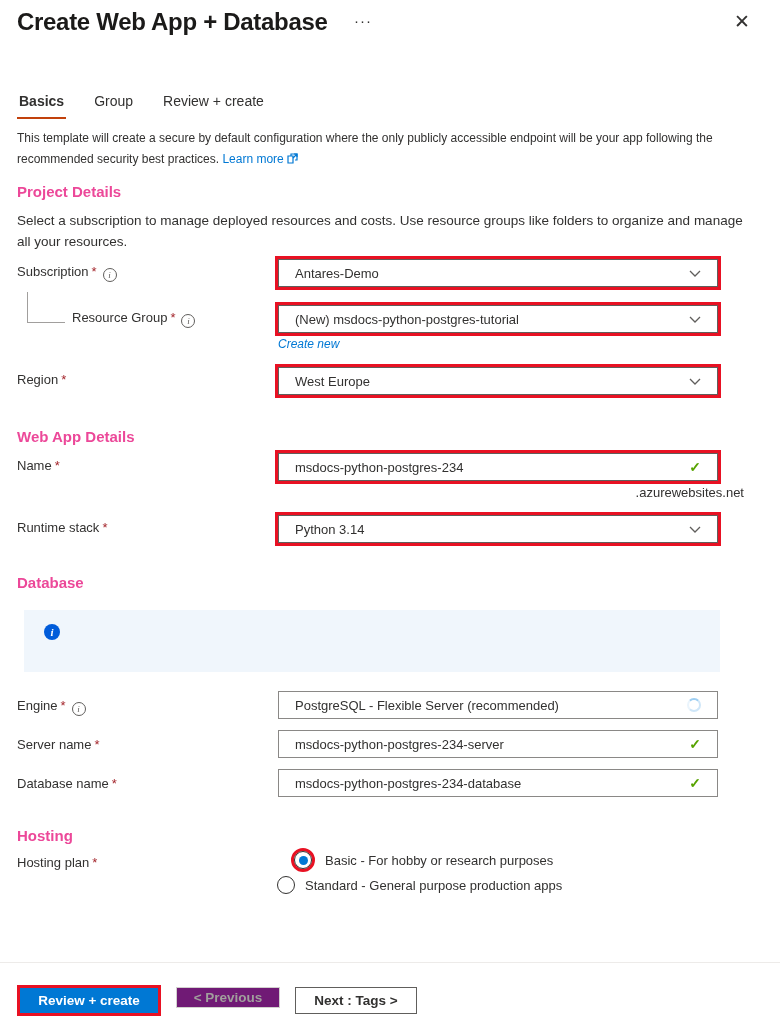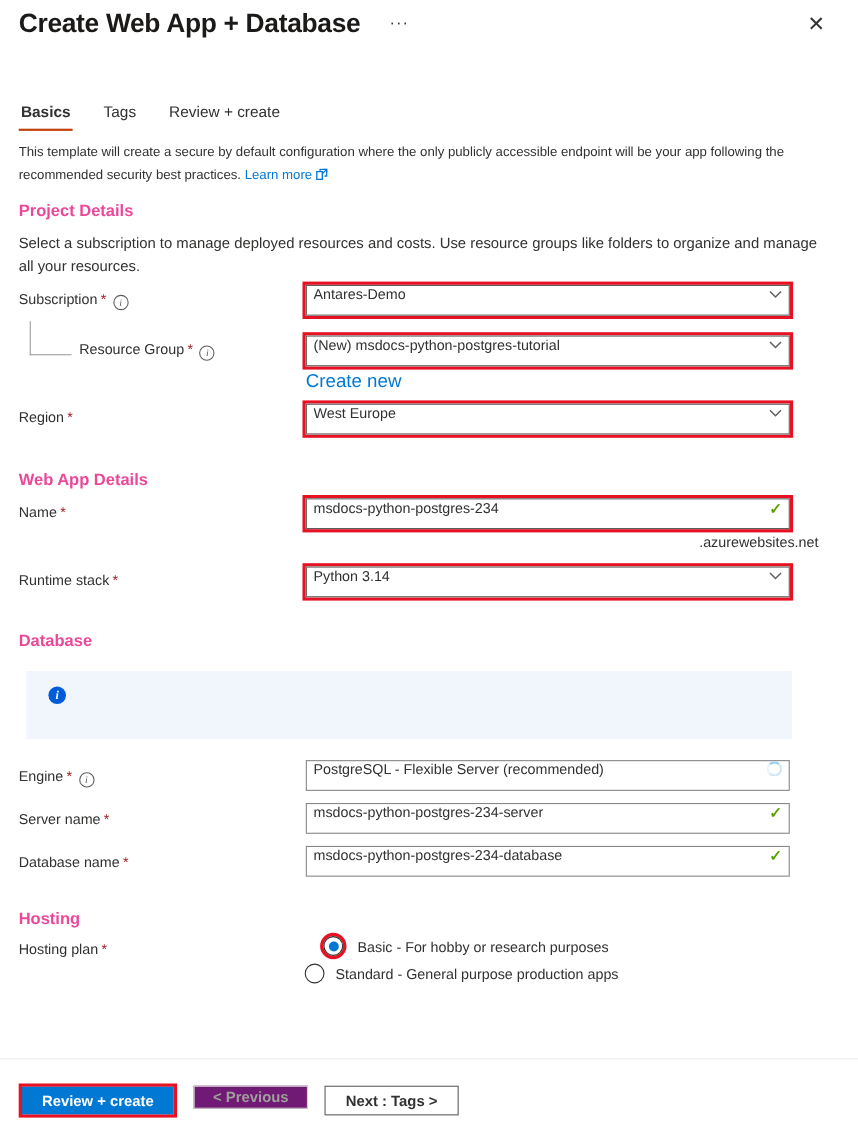--- a/index.html
+++ b/index.html
@@ -40,21 +40,21 @@
   .info-icon {
     display: inline-block; width: 14px; height: 14px; margin-left: 6px;
     border: 1px solid #605e5c; border-radius: 50%;
     font-size: 9px; line-height: 12px; text-align: center;
     color: #605e5c; font-style: italic; font-family: "Liberation Serif", serif;
     vertical-align: -2px;
   }
   .annot { border: 3px solid #e81123; }
   .control {
     width: 440px; height: 28px; border: 1px solid #605e5c; background: #fff;
-    display: flex; align-items: flex-start; padding: 0 6px;
+    display: flex; align-items: center; padding: 0 16px;
     font-size: 13px; color: #323130; cursor: pointer;
   }
   .control .val { flex: 1; white-space: nowrap; overflow: hidden; }
   .chevron { flex: 0 0 auto; }
   .check { color: #57a300; font-size: 14px; font-weight: 700; flex: 0 0 auto; }
   .spinner {
     width: 14px; height: 14px; border-radius: 50%;
     border: 2px solid #cfe6f8; border-top-color: #9ecef2; border-left-color: #eaf4fc;
     flex: 0 0 auto;
   }
@@ -86,34 +86,34 @@
   
   .footer-divider { left: 0; top: 962px; width: 780px; height: 1px; background: #edebe9; }
   .btn {
     display: flex; align-items: center; justify-content: center;
     font-size: 13.5px; cursor: pointer;
   }
   .btn-primary { width: 138px; height: 25px; background: #0078d4; color: #fff; font-weight: 700; border: none; }
   .btn-disabled { width: 104px; height: 21px; background: #701a75; color: #a19f9d; border: 1px solid #d2d0ce; font-weight: 600; text-align: right; }
   .btn-secondary { width: 122px; height: 27px; background: #fff; color: #323130; border: 1px solid #605e5c; font-weight: 600; }
   .suffix { font-size: 13px; color: #323130; }
-  .createnew { font-size: 17px; }
+  .createnew { font-size: 12px; font-style: italic; }
 </style>
 </head>
 <body>
 
 <div class="page">
 
   <div class="abs title">Create Web App + Database</div>
   <div class="abs title-ellipsis">···</div>
   <div class="abs close-btn">✕</div>
 
   <div class="abs tabs">
     <div class="tab active">Basics</div>
-    <div class="tab">Tags</div>
+    <div class="tab">Group</div>
     <div class="tab">Review + create</div>
   </div>
 
   <div class="abs intro">
     <span>This template will create a secure by default configuration where the only publicly accessible endpoint will be your app following the recommended security best practices. </span>
     <a class="link">Learn more</a><span class="ext-icon"><svg width="11" height="11" viewBox="0 0 11 11">
           <path d="M1 3 h5 v7 h-5 z M4 3 v-2 h6 v6 h-2" fill="none" stroke="#0078d4" stroke-width="1.2"></path>
           <path d="M6 5 l4 -4 M7 1 h3 v3" fill="none" stroke="#0078d4" stroke-width="1.2"></path>
         </svg></span>
   </div>

